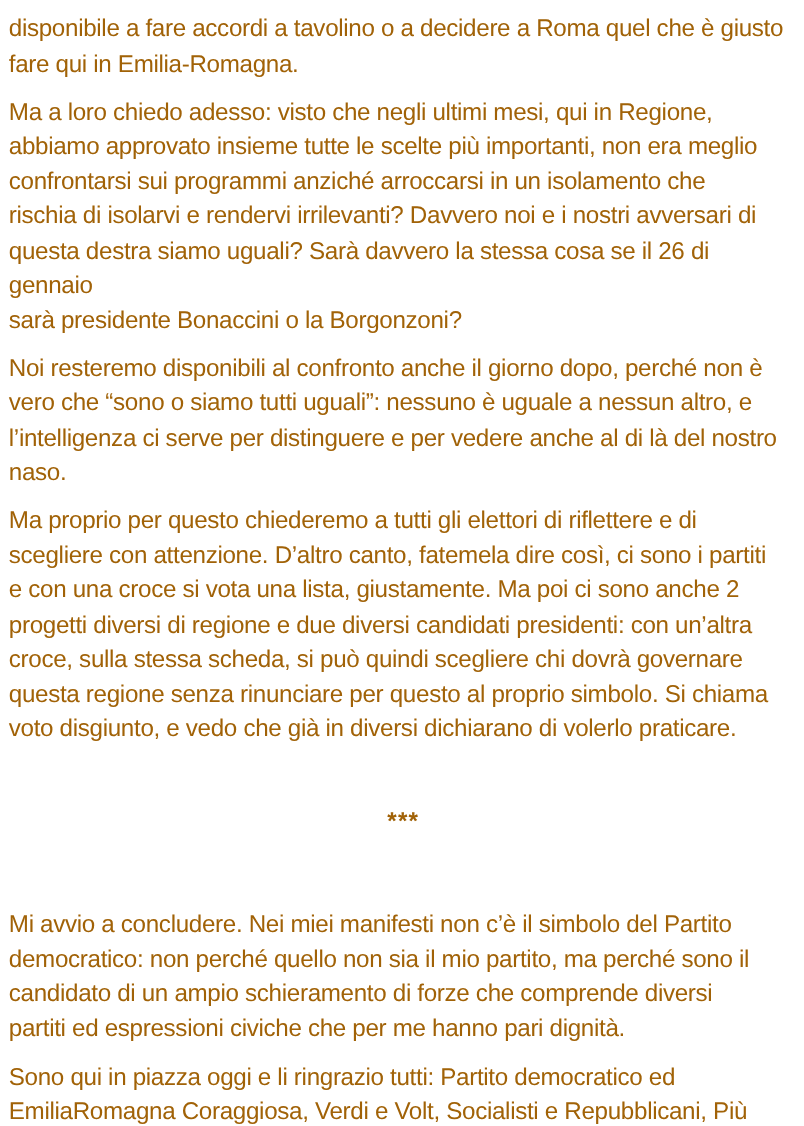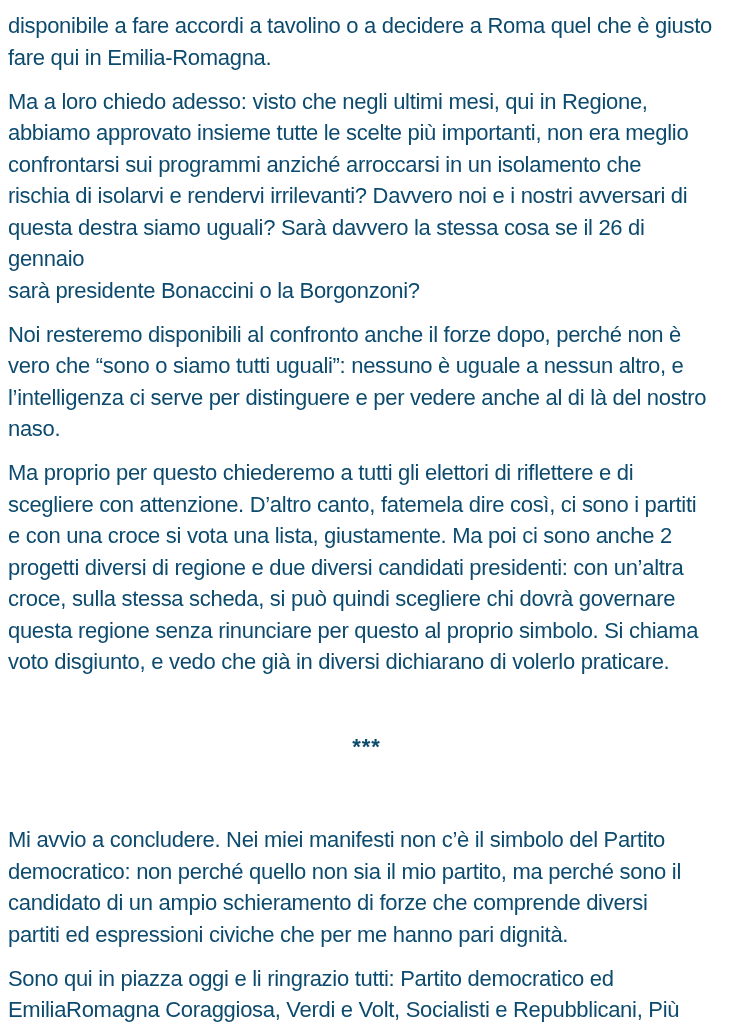--- a/index.html
+++ b/index.html
@@ -11,21 +11,21 @@
     height: 1024px;
     overflow: hidden;
     background: #ffffff;
     font-family: "Liberation Sans", sans-serif;
   }
   .page {
     box-sizing: border-box;
     width: 731px;
     height: 1024px;
     padding: 10px 6px 0 8px;
-    color: #0c4a6e;
+    color: #a16207;
     font-size: 22px;
     line-height: 31.5px;
     letter-spacing: -0.3px;
   }
   .para {
     margin: 0 0 12.5px 0;
     white-space: pre-line;
     text-align: left;
   }
   .separator {
@@ -41,21 +41,21 @@
 
 <main class="page">
   <p class="para">disponibile a fare accordi a tavolino o a decidere a Roma quel che è giusto
 fare qui in Emilia-Romagna.</p>
   <p class="para">Ma a loro chiedo adesso: visto che negli ultimi mesi, qui in Regione,
 abbiamo approvato insieme tutte le scelte più importanti, non era meglio
 confrontarsi sui programmi anziché arroccarsi in un isolamento che
 rischia di isolarvi e rendervi irrilevanti? Davvero noi e i nostri avversari di
 questa destra siamo uguali? Sarà davvero la stessa cosa se il 26 di gennaio
 sarà presidente Bonaccini o la Borgonzoni?</p>
-  <p class="para">Noi resteremo disponibili al confronto anche il forze dopo, perché non è
+  <p class="para">Noi resteremo disponibili al confronto anche il giorno dopo, perché non è
 vero che “sono o siamo tutti uguali”: nessuno è uguale a nessun altro, e
 l’intelligenza ci serve per distinguere e per vedere anche al di là del nostro
 naso.</p>
   <p class="para">Ma proprio per questo chiederemo a tutti gli elettori di riflettere e di
 scegliere con attenzione. D’altro canto, fatemela dire così, ci sono i partiti
 e con una croce si vota una lista, giustamente. Ma poi ci sono anche 2
 progetti diversi di regione e due diversi candidati presidenti: con un’altra
 croce, sulla stessa scheda, si può quindi scegliere chi dovrà governare
 questa regione senza rinunciare per questo al proprio simbolo. Si chiama
 voto disgiunto, e vedo che già in diversi dichiarano di volerlo praticare.</p>

